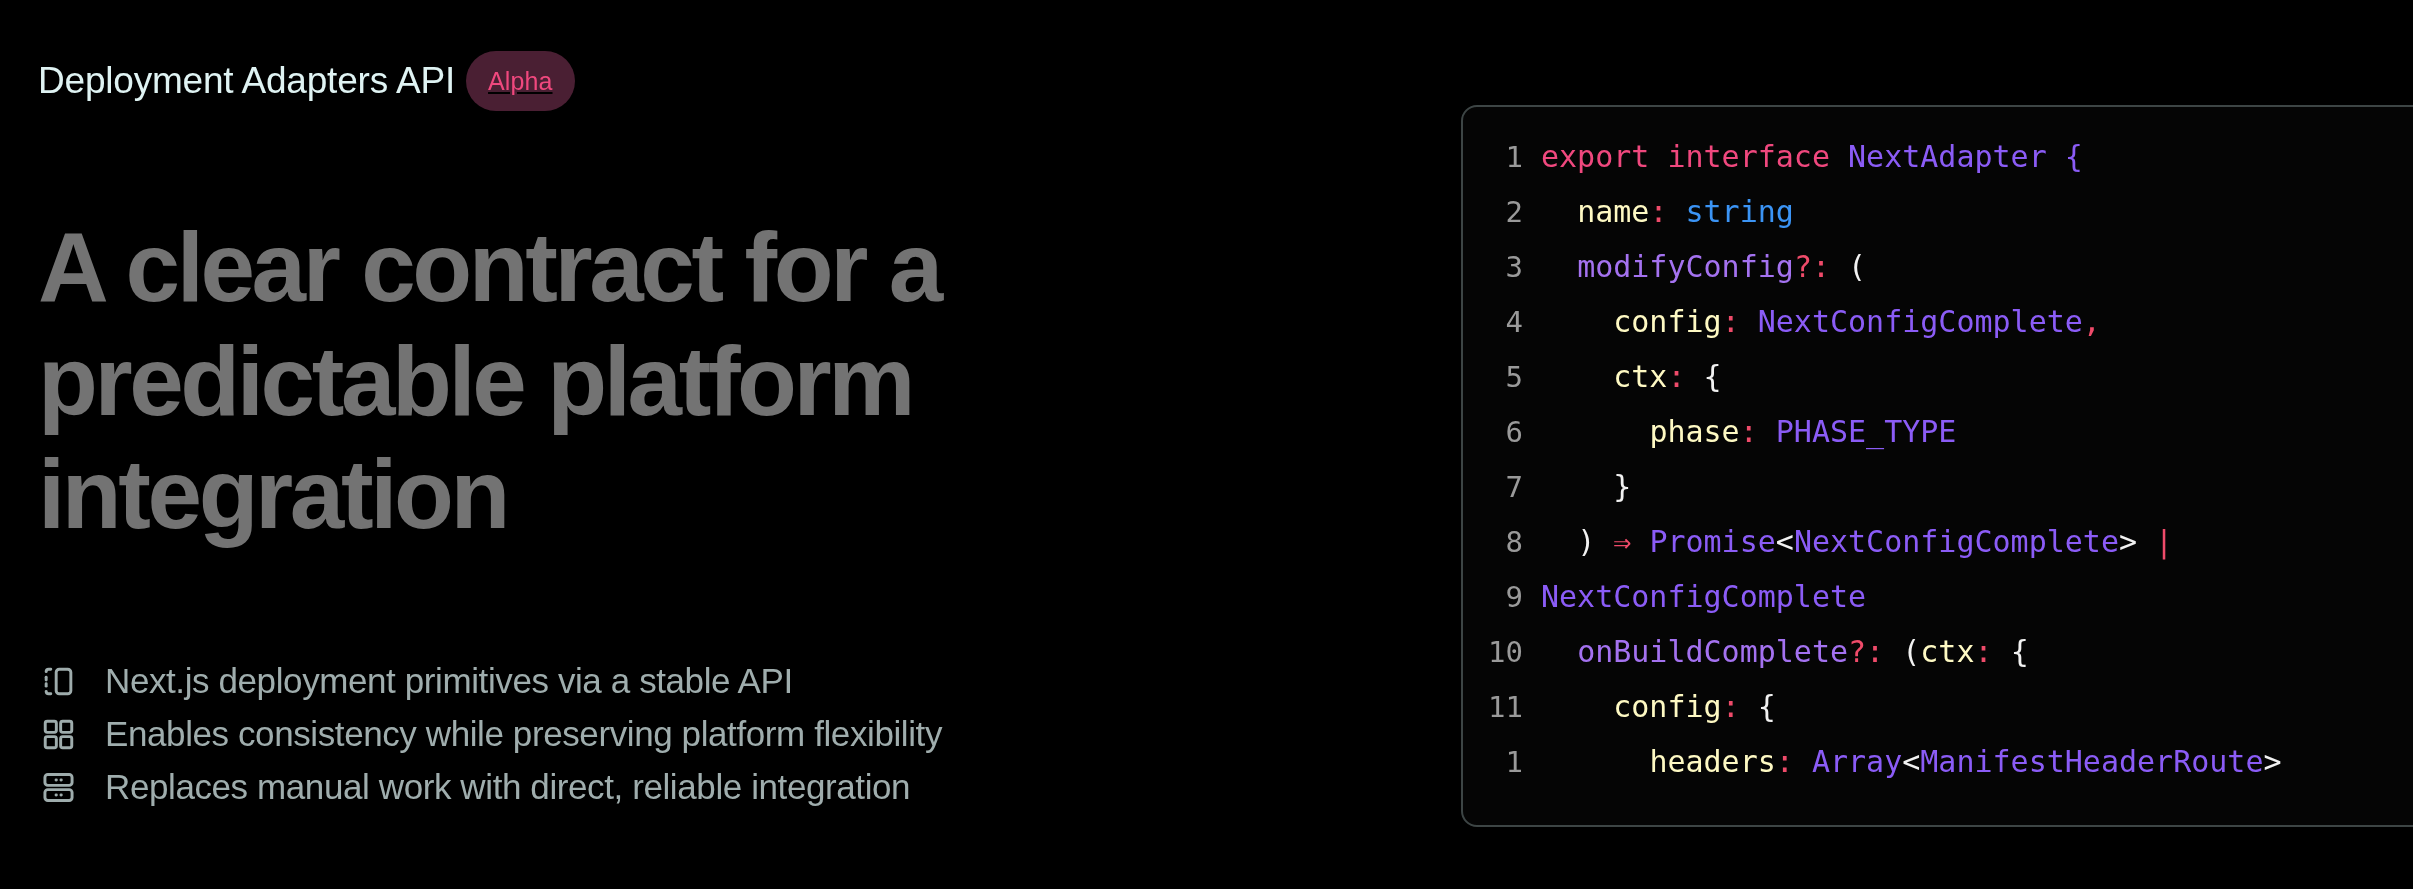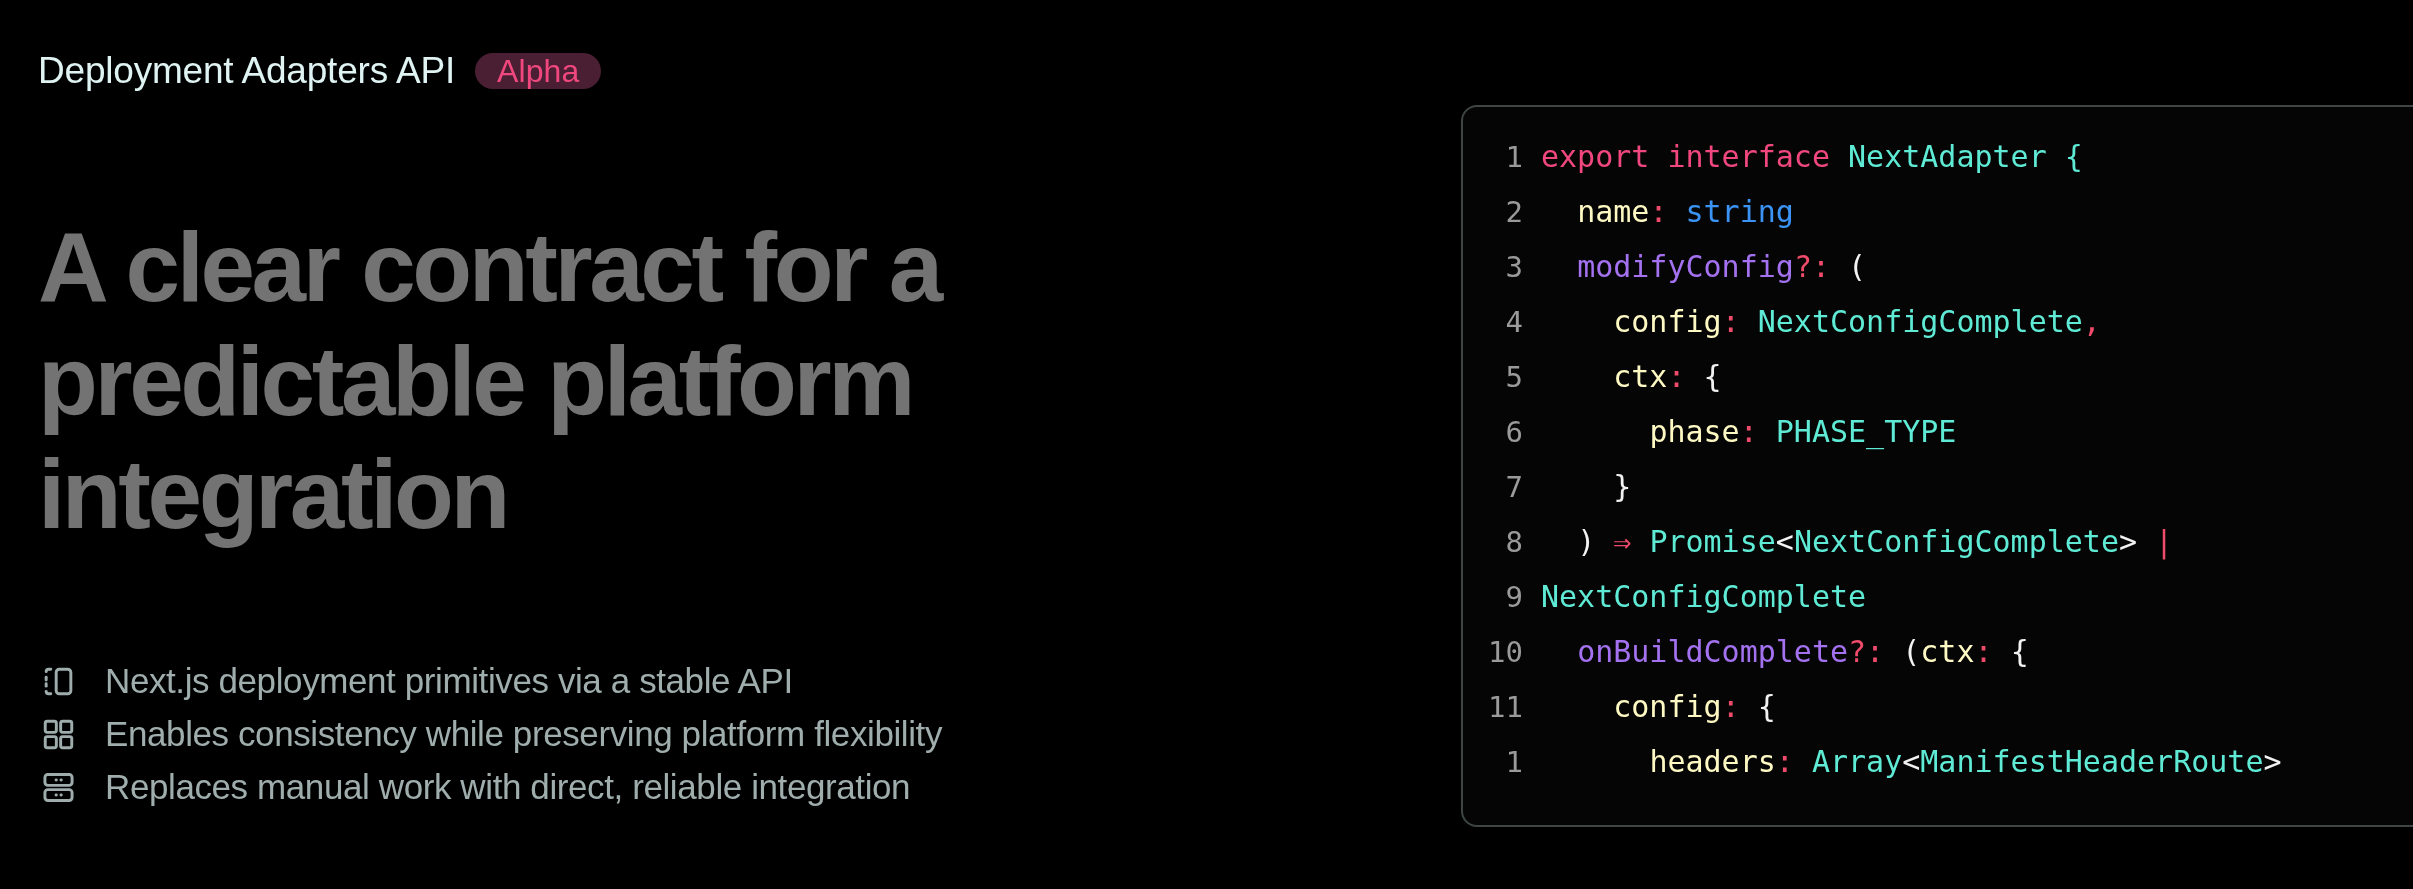--- a/index.html
+++ b/index.html
@@ -32,42 +32,43 @@
     width: 1380px;
     height: 889px;
   }
 
   #eyebrow-row {
     position: absolute;
     left: 0;
     top: 51px;
     display: flex;
     align-items: center;
-    gap: 20px;
+    gap: 11px;
+    text-decoration: underline;
   }
 
   #kicker {
     font-size: 37px;
     line-height: 1.1;
     font-weight: 400;
     color: #dff3f3;
     letter-spacing: -0.2px;
     white-space: nowrap;
   }
 
   #alpha-badge {
     display: inline-flex;
     align-items: center;
     justify-content: center;
-    height: 36px;
+    height: 60px;
     padding: 6px 22px;
     border-radius: 999px;
     background: #4a1f33;
     color: #f0487e;
-    font-size: 32px;
+    font-size: 25px;
     font-weight: 400;
     letter-spacing: 0.1px;
     white-space: nowrap;
   }
 
   #headline {
     position: absolute;
     left: 0;
     top: 211px;
     width: 1160px;
@@ -153,21 +154,21 @@
     user-select: none;
   }
 
   .code-text {
     flex: 1 1 auto;
     white-space: pre;
   }
 
   
   .t-kw   { color: #f0487e; }  
-  .t-type { color: #5eead4; }  
+  .t-type { color: #8b5cf6; }  
   .t-prop { color: #fef9c3; }  
   .t-fn   { color: #a472f0; margin-top: 28px; }  
   .t-punc { color: #ef4b6a; }  
   .t-pl   { color: #f2f2f2; }  
   .t-str  { color: #3b94f5; }  
   .t-arrow{ color: #ef4b6a; }
 </style>
 </head>
 <body>
 

